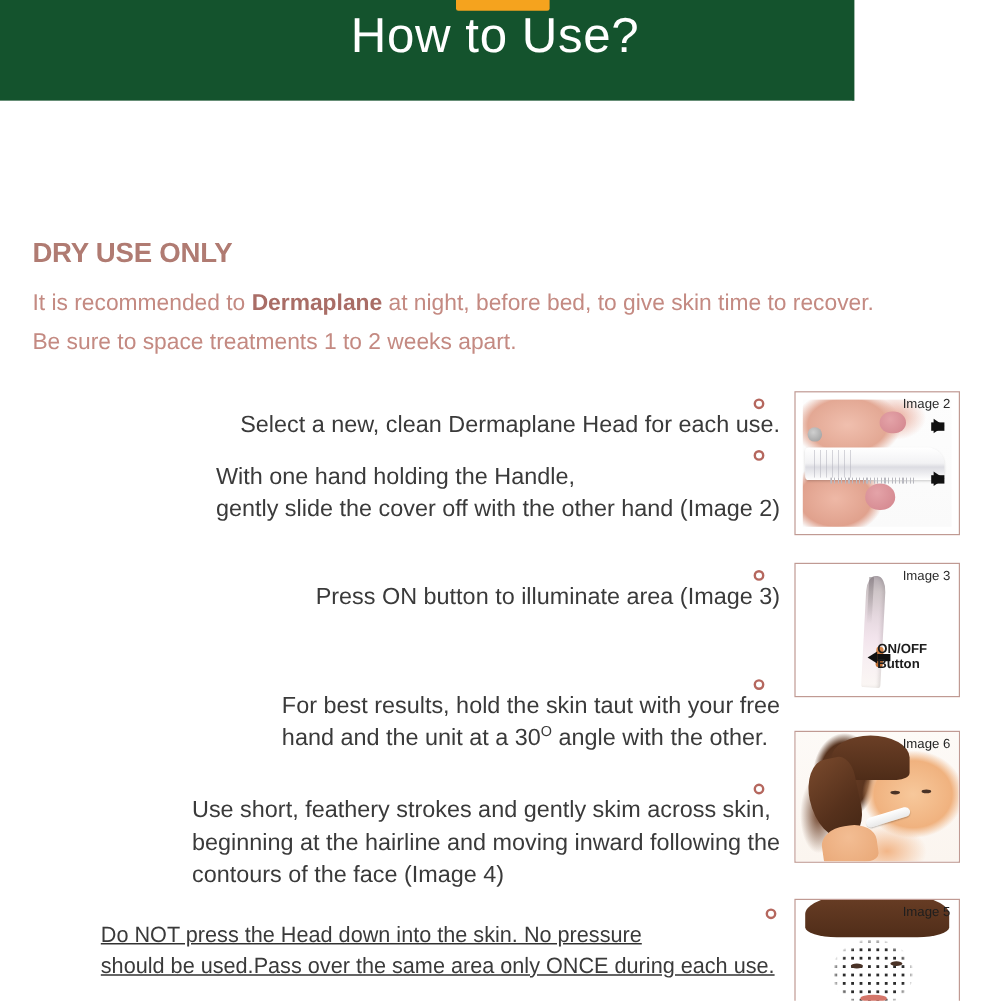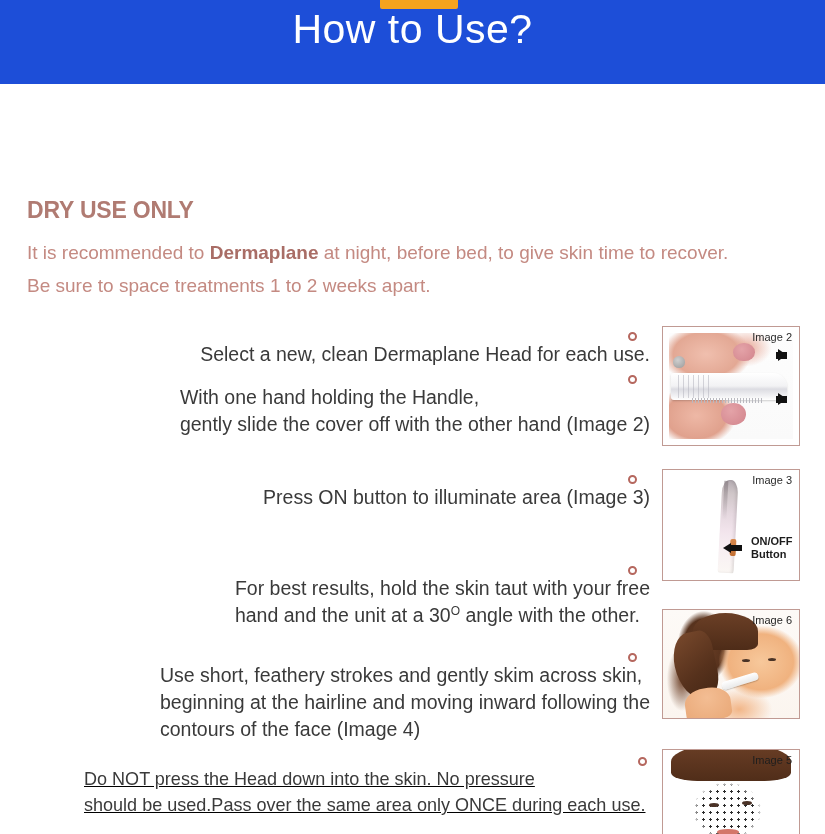--- a/index.html
+++ b/index.html
@@ -11,23 +11,23 @@
     height: 834px;
     background: #ffffff;
     font-family: "Liberation Sans", sans-serif;
     overflow: hidden;
     position: relative;
   }
 
   
   .header {
     position: relative;
-    width: 825px;
+    width: 712px;
     height: 84px;
-    background: #1d4ed8;
+    background: #14532d;
     box-sizing: border-box;
   }
   .accent-bar {
     position: absolute;
     left: 380px;
     top: -6px;
     width: 78px;
     height: 15px;
     background: #f5a31e;
     border-radius: 2px;
@@ -238,21 +238,21 @@
   .arrow-l::before {
     content: "";
     position: absolute;
     left: 8px; top: -3px;
     width: 11px; height: 6px;
     background: #111111;
   }
   .al1 { left: 60px; top: 73px; }
   .onoff-label {
     position: absolute;
-    left: 88px; top: 65px;
+    left: 68px; top: 65px;
     font-size: 11px;
     line-height: 13px;
     font-weight: bold;
     color: #1c1c1c;
     z-index: 6;
   }
 
   
   .card4 { left: 662px; top: 525px; width: 138px; height: 110px; }
   .card4 .photo {

